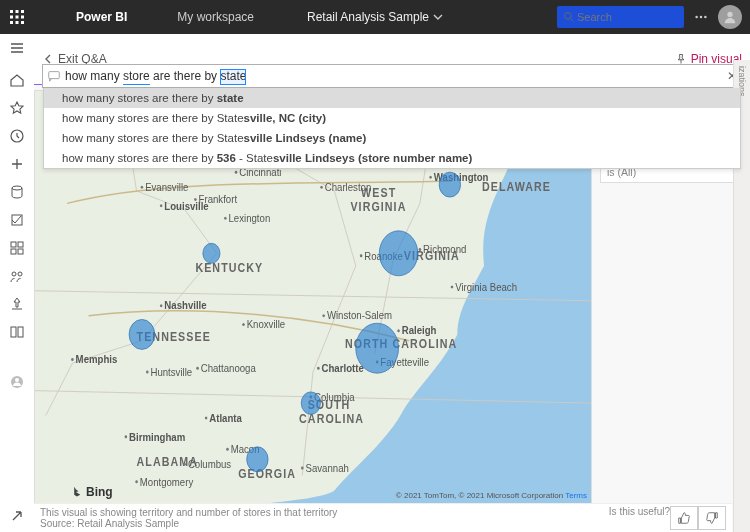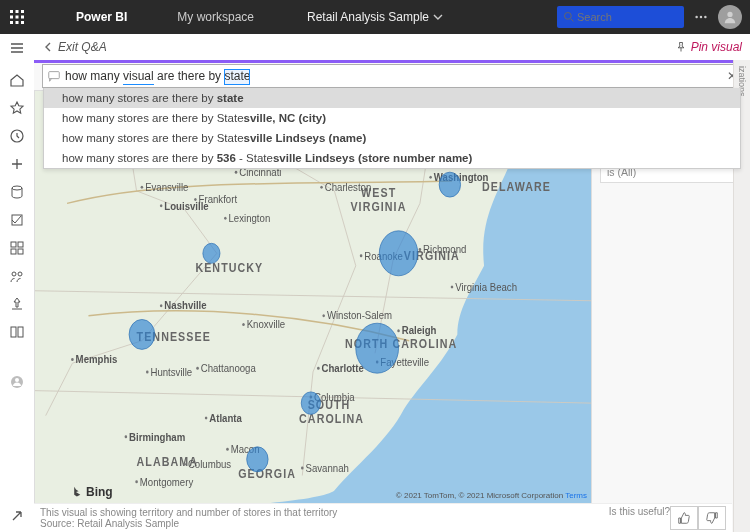--- a/index.html
+++ b/index.html
@@ -13,21 +13,21 @@
   .searchbox { background:#1d4ed8; height:22px; width:115px; display:flex; align-items:center; padding:0 6px; border-radius:2px; color:#666;}
   .searchbox input { border:none; outline:none; font-size:11px; width:72px; background:transparent;}
   .avatar { width:24px; height:24px; border-radius:50%; background:#9e9e9e; display:flex; align-items:center; justify-content:center;}
 
   .leftrail { position:absolute; left:0; top:34px; bottom:0; width:34px; background:#ffffff; border-right:1px solid #e8e6e4; display:flex; flex-direction:column; align-items:center; padding-top:6px; gap:12px;}
   .leftrail .ic { width:16px; height:16px; color:#605e5c; }
   .leftrail .spacer { flex:1;}
   .hamb { margin-bottom:4px;}
 
   .page { position:absolute; left:34px; top:34px; right:0; bottom:0; background:#f8f8f8;}
-  .toprow { height:26px; display:flex; align-items:center; padding:0 8px; border-bottom:3px solid #8b5cf6; background:#fff;font-style:italic;}
+  .toprow { height:26px; display:flex; align-items:center; padding:12px 8px; border-bottom:1px solid #8b5cf6; background:#fff;}
   .exit { display:flex; align-items:center; gap:4px; color:#555;}
   .pin { margin-left:auto; display:flex; align-items:center; gap:4px; color:#be185d;}
 
   .content { position:absolute; left:0; right:0; top:26px; bottom:0; padding:4px 8px 6px 8px; box-sizing:border-box;}
 
   .qnabar { position:relative; height:22px; border:1px solid #b0b0b0; background:#fff; display:flex; align-items:center; padding:0 4px;}
   .qnabar .qtxt { font-size:12px; white-space:pre; }
   .qnabar .under { border-bottom:1.5px solid #1a8cff; padding-bottom:1px;}
   .qnabar .close { margin-left:auto; color:#666; font-size:12px; }
 
@@ -186,21 +186,21 @@
       <span>Pin visual</span>
     </div>
   </div>
 
   <div class="content">
     <div class="qnabar">
       <svg width="14" height="14" viewBox="0 0 16 16" style="margin-right:4px">
           <rect x="2" y="3" width="12" height="8" rx="1" fill="none" stroke="#999"></rect>
           <path d="M5 11l-2 3v-3" fill="none" stroke="#999"></path>
         </svg>
-      <span class="qtxt"><span>how many </span><span class="under">visual</span><span> are there by </span><span class="under" style="outline:1px solid #1a8cff; outline-offset:-1px; background:#eaf3ff">state</span></span>
+      <span class="qtxt"><span>how many </span><span class="under">store</span><span> are there by </span><span class="under" style="outline:1px solid #1a8cff; outline-offset:-1px; background:#eaf3ff">state</span></span>
       <span class="close">✕</span>
 
       <div class="sugg">
         <div class="row sel"><span>how many stores are there by </span><b>state</b></div>
         <div class="row"><span>how many stores are there by State</span><b>sville, NC (city)</b></div>
         <div class="row"><span>how many stores are there by State</span><b>sville Lindseys (name)</b></div>
         <div class="row"><span>how many stores are there by </span><b>536</b><span> - State</span><b>sville Lindseys (store number name)</b></div>
       </div>
     </div>
 

